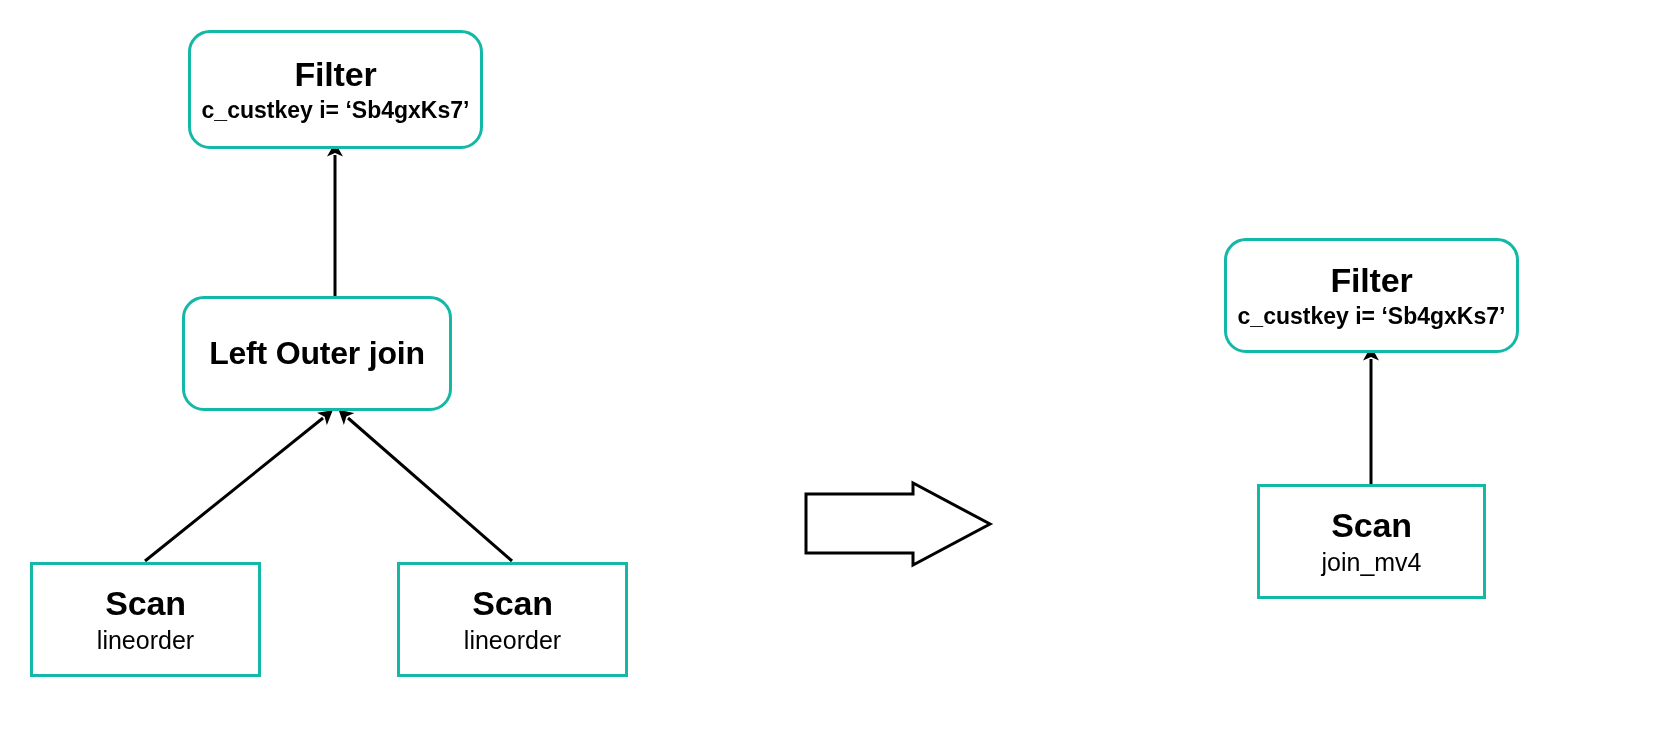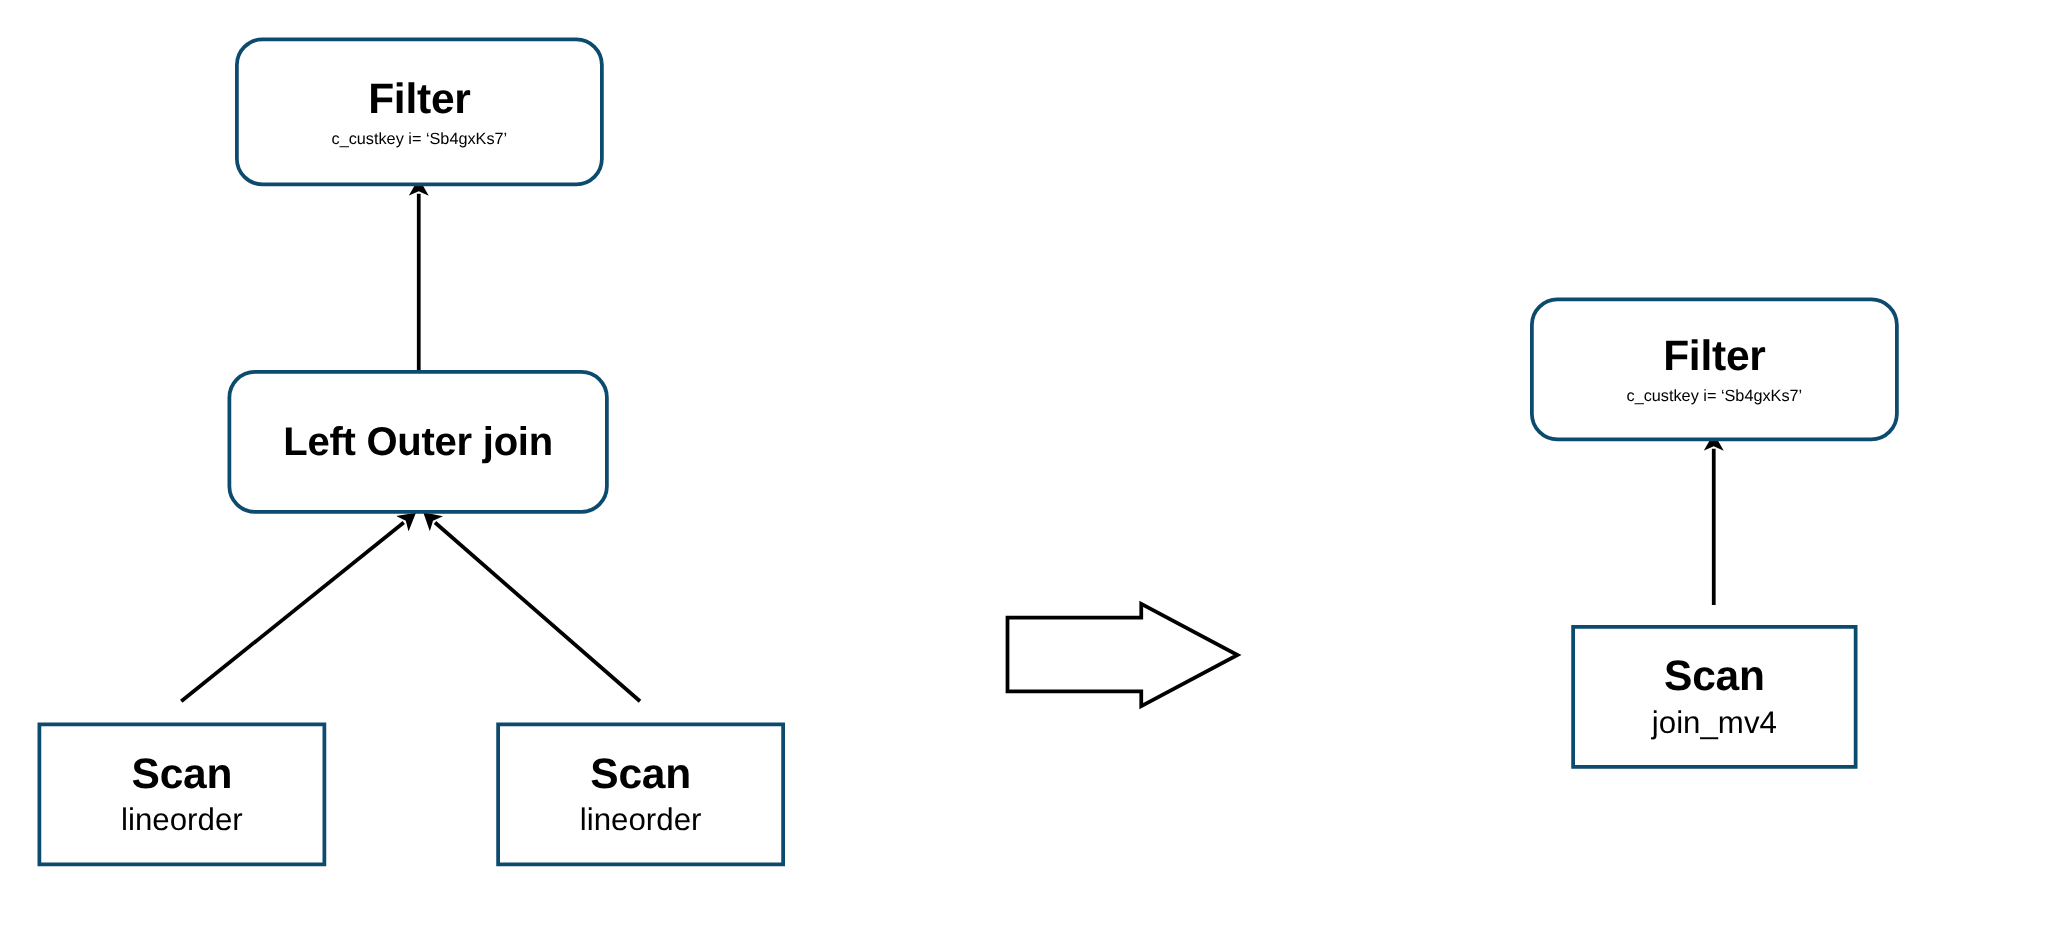--- a/index.html
+++ b/index.html
@@ -31,65 +31,64 @@
     top: 0;
     width: 1656px;
     height: 756px;
     pointer-events: none;
   }
 
   .node {
     position: absolute;
     box-sizing: border-box;
     background: #ffffff;
-    border: 3px solid #0c4a6e;
+    border: 3px solid #14b8a6;
     display: flex;
     flex-direction: column;
     align-items: center;
     justify-content: center;
     text-align: center;
     line-height: 1.05;
   }
   .node.rounded {
     border-radius: 22px;
   }
   .node.sharp {
     border-radius: 0;
-    margin-top: 16px;
   }
 
   .node-title {
     font-weight: bold;
     font-size: 34px;
     letter-spacing: -0.2px;
     white-space: nowrap;
   }
   .node-title.small {
     font-size: 32px;
   }
   .node-sub-bold {
-    font-weight: normal;
-    font-size: 13px;
+    font-weight: bold;
+    font-size: 23px;
     white-space: nowrap;
     margin-top: 6px;
     text-align: center;
   }
   .node-sub-plain {
     font-weight: normal;
     font-size: 25px;
     white-space: nowrap;
     margin-top: 5px;
   }
 
   
   #filter-left {
     left: 188px;  top: 30px;  width: 295px;  height: 119px;
   }
   #join-left {
-    left: 182px;  top: 296px; width: 305px;  height: 115px;
+    left: 182px;  top: 296px; width: 270px;  height: 115px;
   }
   #scan-lineorder {
     left: 30px;   top: 562px; width: 231px;  height: 115px;
   }
   #scan-customer {
     left: 397px;  top: 562px; width: 231px;  height: 115px;
   }
 
   
   #filter-right {

